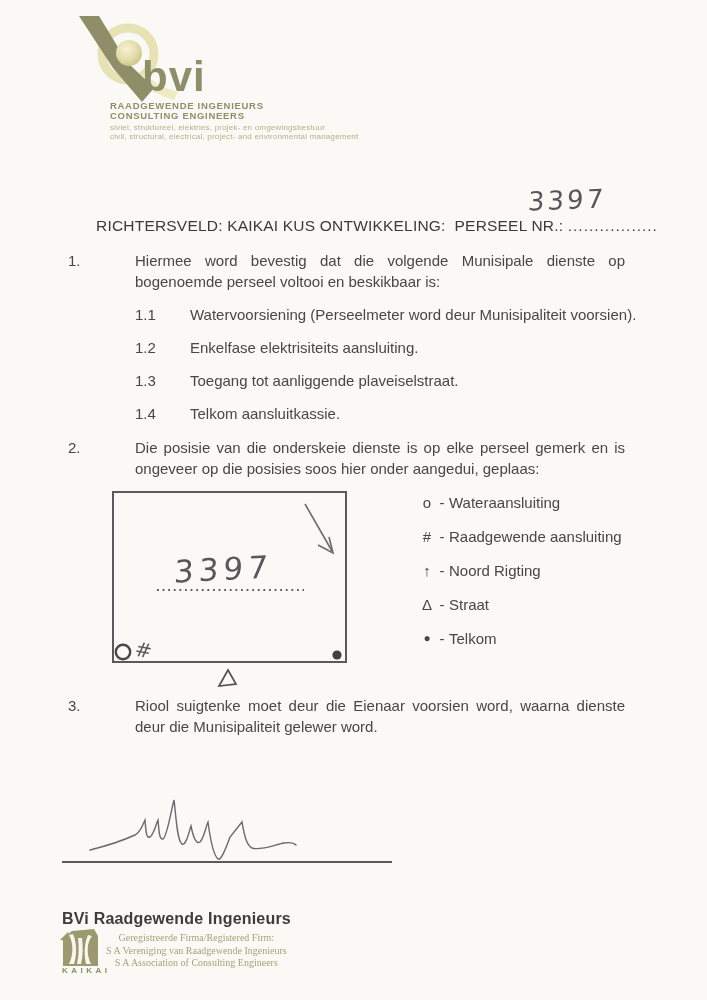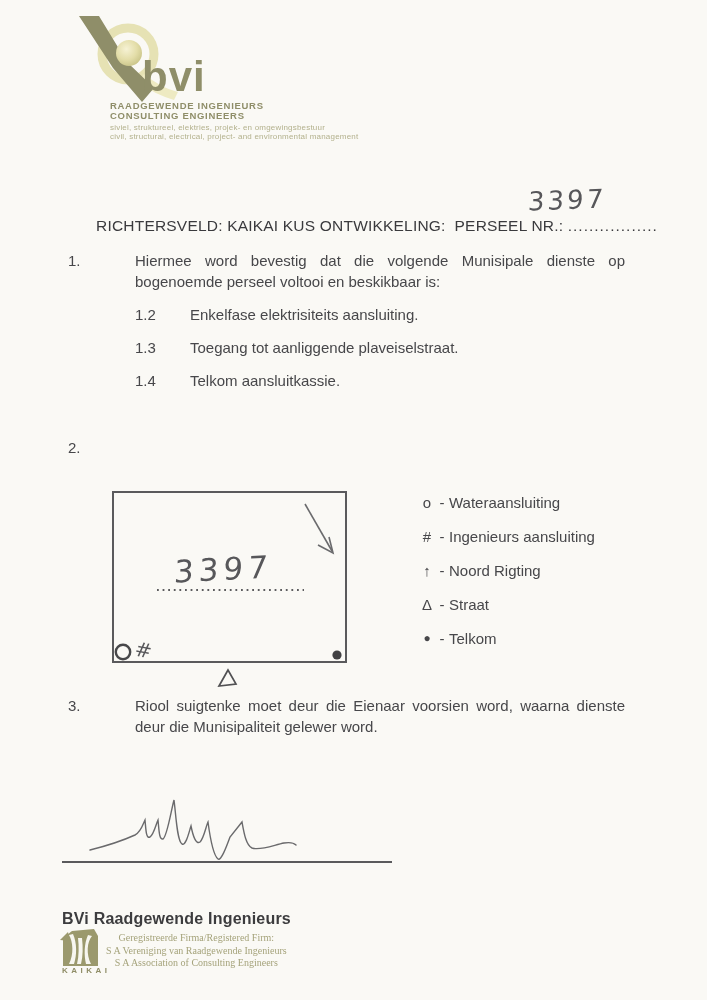--- a/index.html
+++ b/index.html
@@ -88,35 +88,40 @@
   </div>
   <span class="hand hand-header">3397</span>
 
   <div class="sec sec1">
     <span class="sec-no">1.</span>
     <span class="sec-text">Hiermee word bevestig dat die volgende Munisipale dienste op bogenoemde perseel voltooi en beskikbaar is:</span>
   </div>
 
   <div class="subsecs">
     <div class="sub">
+      <span class="sub-no">1.1</span>
+      <span>Watervoorsiening (Perseelmeter word deur Munisipaliteit voorsien).</span>
+    </div>
+    <div class="sub">
       <span class="sub-no">1.2</span>
       <span>Enkelfase elektrisiteits aansluiting.</span>
     </div>
     <div class="sub">
       <span class="sub-no">1.3</span>
       <span>Toegang tot aanliggende plaveiselstraat.</span>
     </div>
     <div class="sub">
       <span class="sub-no">1.4</span>
       <span>Telkom aansluitkassie.</span>
     </div>
   </div>
 
   <div class="sec sec2">
     <span class="sec-no">2.</span>
+    <span class="sec-text">Die posisie van die onderskeie dienste is op elke perseel gemerk en is ongeveer op die posisies soos hier onder aangedui, geplaas:</span>
   </div>
 
   <div class="diagram">
     <svg width="235" height="200" viewBox="0 0 235 200">
       <rect x="1" y="1" width="233" height="170" fill="none" stroke="#5a5a5c" stroke-width="2"></rect>
       <g stroke="#6b6b6d" stroke-width="1.6" fill="none">
         <line x1="193" y1="13" x2="220" y2="60"></line>
         <polyline points="206,54 221,62 217,46"></polyline>
       </g>
       <line x1="45" y1="99" x2="192" y2="99" stroke="#5c5c5e" stroke-width="1.8" stroke-dasharray="1.8 3.8"></line>
@@ -130,21 +135,21 @@
 
   <div class="legend">
     <div class="leg-row">
       <span class="leg-sym">o</span>
       <span class="leg-sep">-</span>
       <span>Wateraansluiting</span>
     </div>
     <div class="leg-row">
       <span class="leg-sym">#</span>
       <span class="leg-sep">-</span>
-      <span>Ingenieurs aansluiting</span>
+      <span>Raadgewende aansluiting</span>
     </div>
     <div class="leg-row">
       <span class="leg-sym">↑</span>
       <span class="leg-sep">-</span>
       <span>Noord Rigting</span>
     </div>
     <div class="leg-row">
       <span class="leg-sym">Δ</span>
       <span class="leg-sep">-</span>
       <span>Straat</span>

